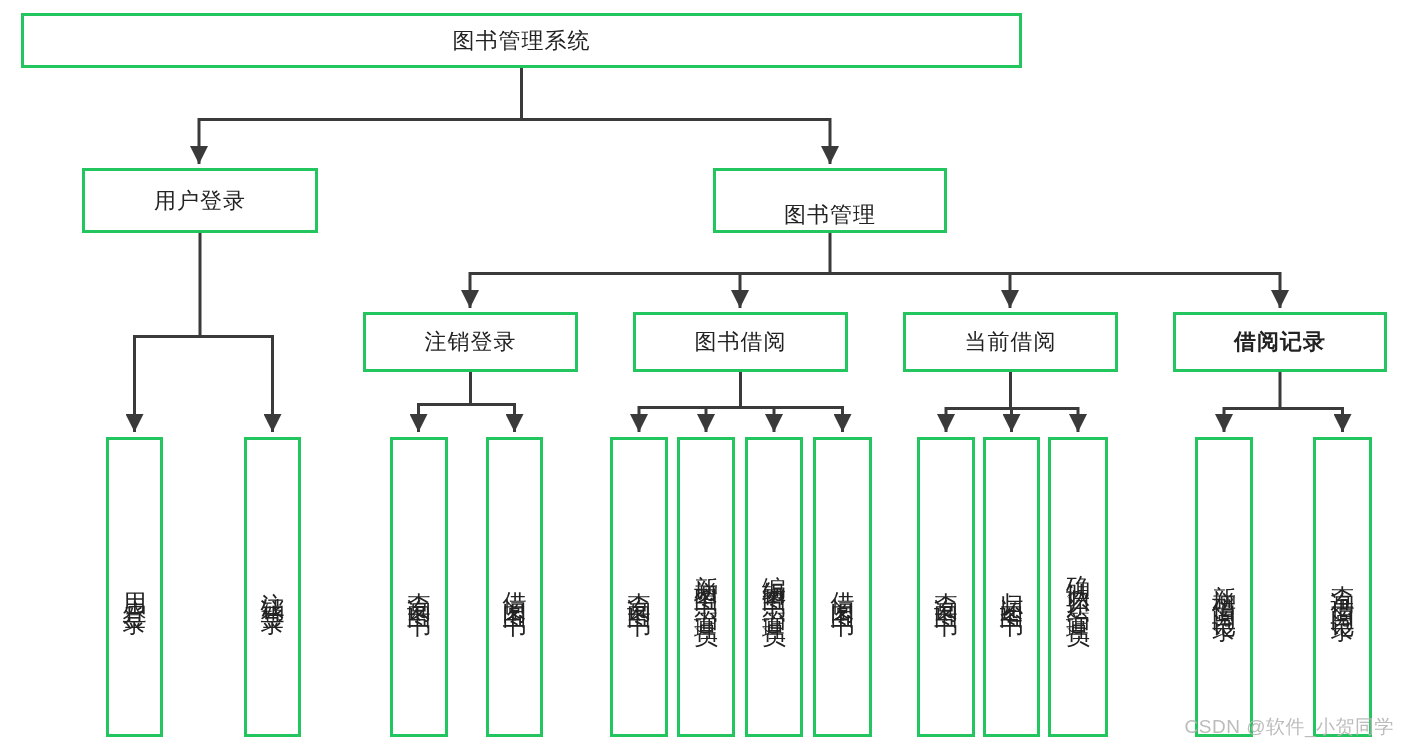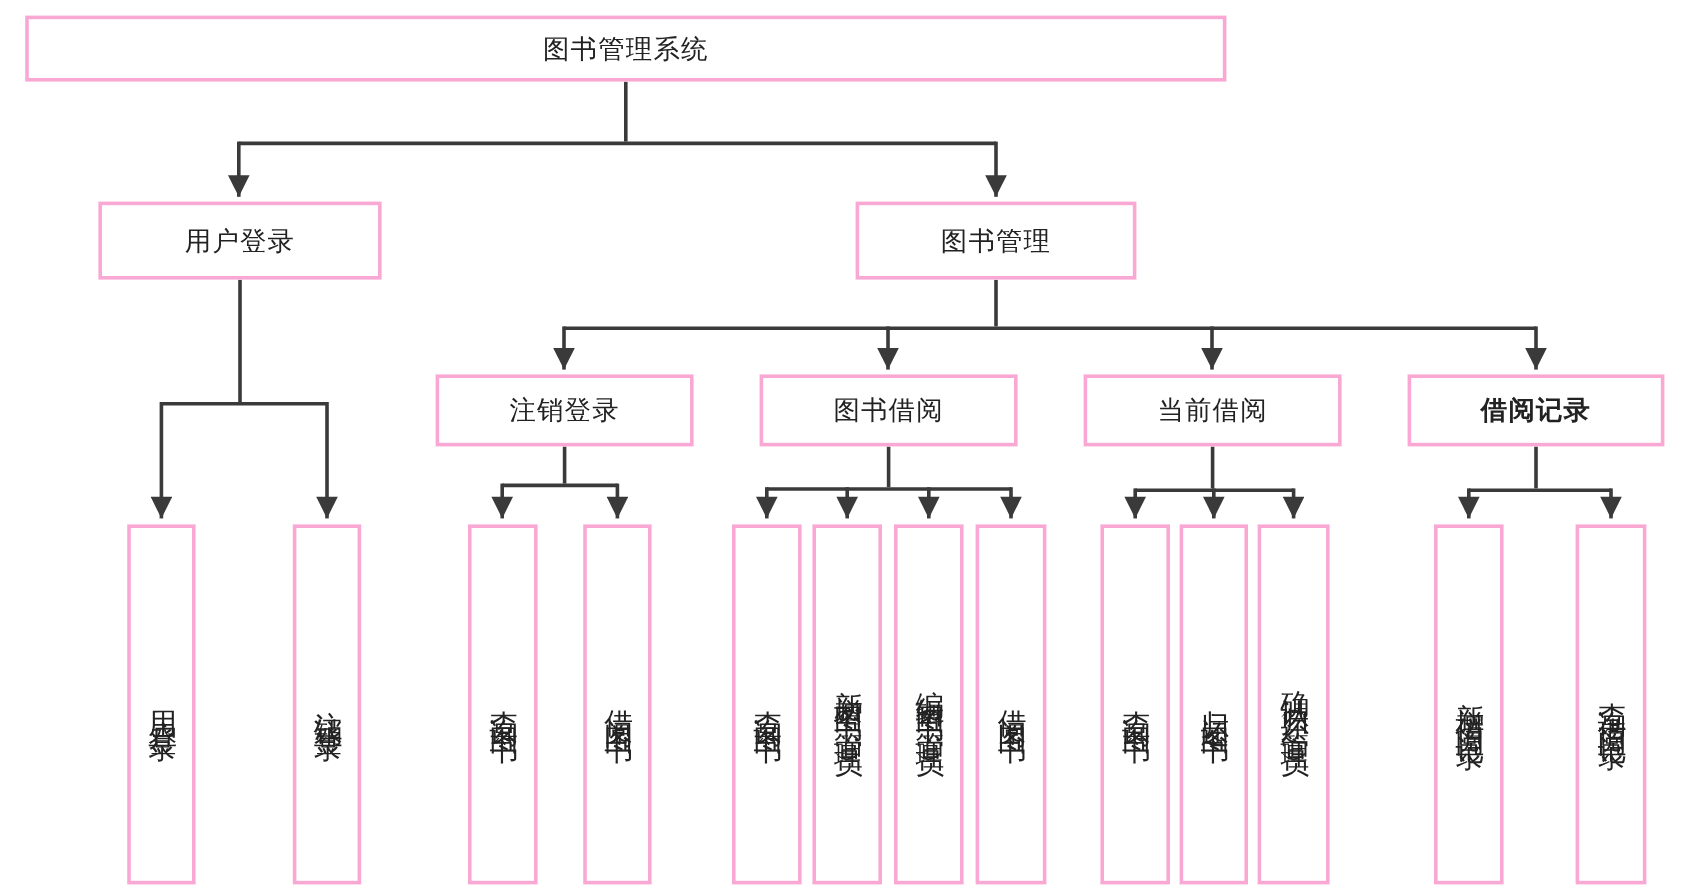--- a/index.html
+++ b/index.html
@@ -19,21 +19,21 @@
     position: absolute;
     left: 0;
     top: 0;
     width: 1405px;
     height: 747px;
     pointer-events: none;
   }
   .node {
     position: absolute;
     box-sizing: border-box;
-    border: 3px solid #f9a8d4;
+    border: 3px solid #22c55e;
     background: #ffffff;
     display: flex;
     align-items: center;
     justify-content: center;
     color: #222222;
   }
   .hbox .label {
     font-size: 22px;
     letter-spacing: 1px;
     white-space: nowrap;
@@ -112,21 +112,21 @@
     </g>
   </svg>
 
   <div class="node hbox" style="left:21px; top:13px; width:1001px; height:55px;">
     <span class="label">图书管理系统</span>
   </div>
 
   <div class="node hbox" style="left:82px; top:168px; width:236px; height:65px;">
     <span class="label">用户登录</span>
   </div>
-  <div class="node hbox" style="left:713px; top:168px; width:234px; height:65px;">
+  <div class="node hbox" style="left:713px; top:168px; width:234px; height:65px;align-items:flex-end;">
     <span class="label">图书管理</span>
   </div>
 
   <div class="node hbox" style="left:363px; top:312px; width:215px; height:60px;">
     <span class="label">注销登录</span>
   </div>
   <div class="node hbox" style="left:633px; top:312px; width:215px; height:60px;align-items:center;">
     <span class="label">图书借阅</span>
   </div>
   <div class="node hbox" style="left:903px; top:312px; width:215px; height:60px;justify-content:center;">
@@ -173,14 +173,15 @@
     <span class="label">确认归还（管理员）</span>
   </div>
 
   <div class="node vbox" style="left:1195px; top:437px; width:58px; height:300px;">
     <span class="label">新增借阅记录</span>
   </div>
   <div class="node vbox" style="left:1313px; top:437px; width:59px; height:300px;">
     <span class="label">查询借阅记录</span>
   </div>
 
+  <div class="watermark">CSDN @软件_小贺同学</div>
 
 </div>
 
 </body></html>

